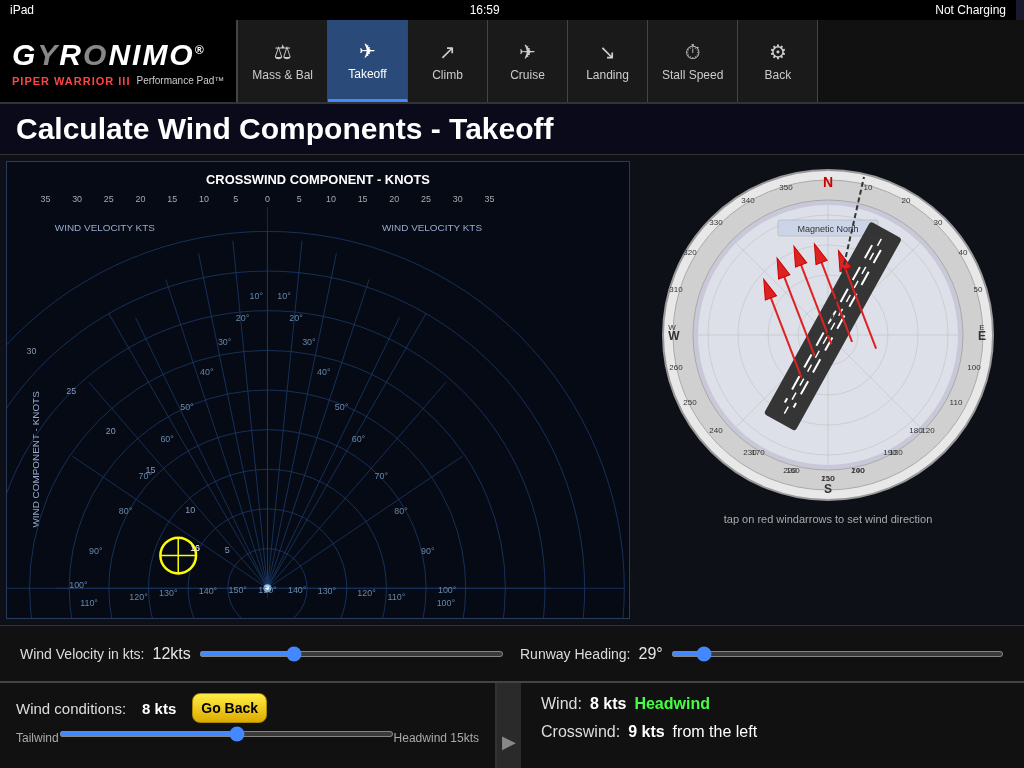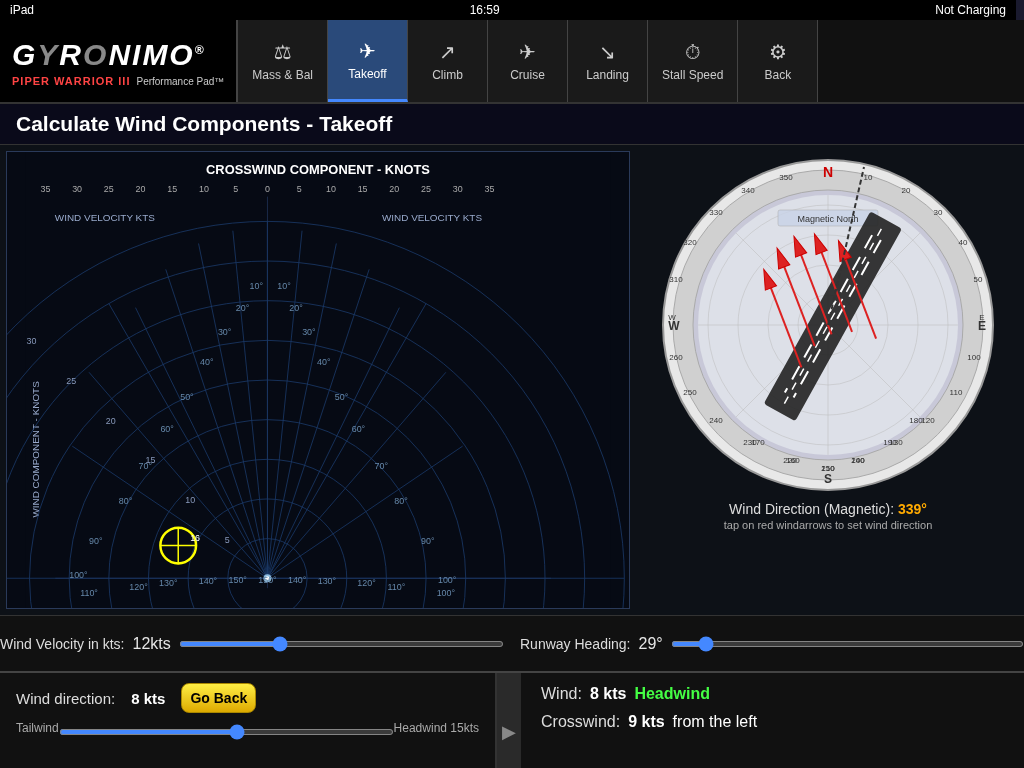--- a/index.html
+++ b/index.html
@@ -77,21 +77,21 @@
       top: 0;
       left: 0;
       right: 8px;
       height: 20px;
     }
 
     
     .page-title-bar {
       background: #0a0a1a;
       padding: 8px 16px;
-      font-size: 21px;
+      font-size: 30px;
       font-weight: bold;
       color: white;
       border-bottom: 1px solid #333;
     }
 
     
     .main-content {
       display: flex;
       height: 470px;
       background: #0d1117;
@@ -118,21 +118,21 @@
       background: #0d1117;
       display: flex;
       flex-direction: column;
       align-items: center;
       padding: 4px;
     }
 
     
     .sliders-row {
       background: #111;
-      padding: 8px 0;
+      padding: 8px 20px;
       display: flex;
       align-items: center;
       gap: 16px;
       height: 56px;
       border-top: 1px solid #333;
     }
     .slider-group {
       display: flex;
       align-items: center;
       gap: 8px;
@@ -182,21 +182,21 @@
       color: #000;
       border: 1px solid #aa8800;
       border-radius: 8px;
       padding: 6px 8px;
       font-size: 14px;
       font-weight: bold;
       cursor: pointer;
     }
     .wind-slider-row {
       display: flex;
-      align-items: flex-end;
+      align-items: flex-start;
     }
     .wind-slider-label { font-size: 12px; color: #aaa; }
     .wind-slider-row input[type=range] { flex: 1; }
     .headwind-label { font-size: 12px; color: #aaa; white-space: nowrap; }
 
     .separator-panel {
       width: 24px;
       background: #2a2a2a;
       display: flex;
       align-items: center;
@@ -230,21 +230,21 @@
   <span>iPad</span>
   <span>16:59</span>
   <span>Not Charging</span>
 </div>
 
 <div class="header" style="margin-top:20px;">
   <div class="logo-area">
     <div class="logo-text">
       <span style="font-style:italic; color:white; font-family:'Arial Black',Arial,sans-serif; font-size:30px; letter-spacing:2px;">G<span style="color:#888">Y</span>R<span style="color:#888">O</span>NIMO<sup style="font-size:12px">®</sup></span>
     </div>
-    <div style="display:flex; align-items:flex-end; gap:6px; margin-top:2px;">
+    <div style="display:flex; align-items:flex-start; gap:6px; margin-top:2px;">
       <span style="color:#ff4444; font-weight:bold; font-size:11px; letter-spacing:1px;">PIPER WARRIOR III</span>
       <span style="color:#ccc; font-size:10px;">Performance Pad™</span>
     </div>
   </div>
 
   <div class="nav-tabs">
     <div class="nav-tab">
       <span class="tab-icon">⚖</span>
       <span>Mass &amp; Bal</span>
     </div>
@@ -486,24 +486,20 @@
             <line x1="40" y1="-60" x2="40" y2="30" stroke="#dd2222" stroke-width="2"></line>
             <polygon points="40,-75 34,-55 46,-55" fill="#dd2222"></polygon>
           </g>
         </g>
 
         <line x1="170" y1="170" x2="206" y2="12" stroke="#333" stroke-width="2" stroke-dasharray="5,3"></line>
       </svg>
     </div>
 
     <div style="text-align:center; padding: 6px 8px;">
-      <div style="font-size:14px; color:#ddd;">
-        <span>Wind Direction (Magnetic):</span>
-        <span style="color:#ffaa00; font-weight:bold;">339°</span>
-      </div>
       <div style="font-size:11px; color:#aaa; margin-top:2px;">tap on red windarrows to set wind direction</div>
     </div>
   </div>
 </div>
 
 <div class="sliders-row">
   <div class="slider-group">
     <span class="slider-label">Wind Velocity in kts:</span>
     <span class="slider-value">12kts</span>
     <input type="range" min="0" max="40" value="12" style="">
@@ -512,21 +508,21 @@
     <span class="slider-label">Runway Heading:</span>
     <span class="slider-value">29°</span>
     <input type="range" min="0" max="360" value="29" style="">
   </div>
 </div>
 
 <div class="bottom-panel">
 
   <div class="wind-conditions-panel">
     <div class="wind-cond-top">
-      <span class="wind-cond-label">Wind direction:</span>
+      <span class="wind-cond-label">Wind conditions:</span>
       <span class="wind-cond-value">8 kts</span>
       <button class="go-back-btn">Go Back</button>
     </div>
     <div class="wind-slider-row">
       <span class="wind-slider-label">Tailwind</span>
       <input type="range" min="0" max="15" value="8" style="">
       <span class="headwind-label">Headwind 15kts</span>
     </div>
   </div>
 

